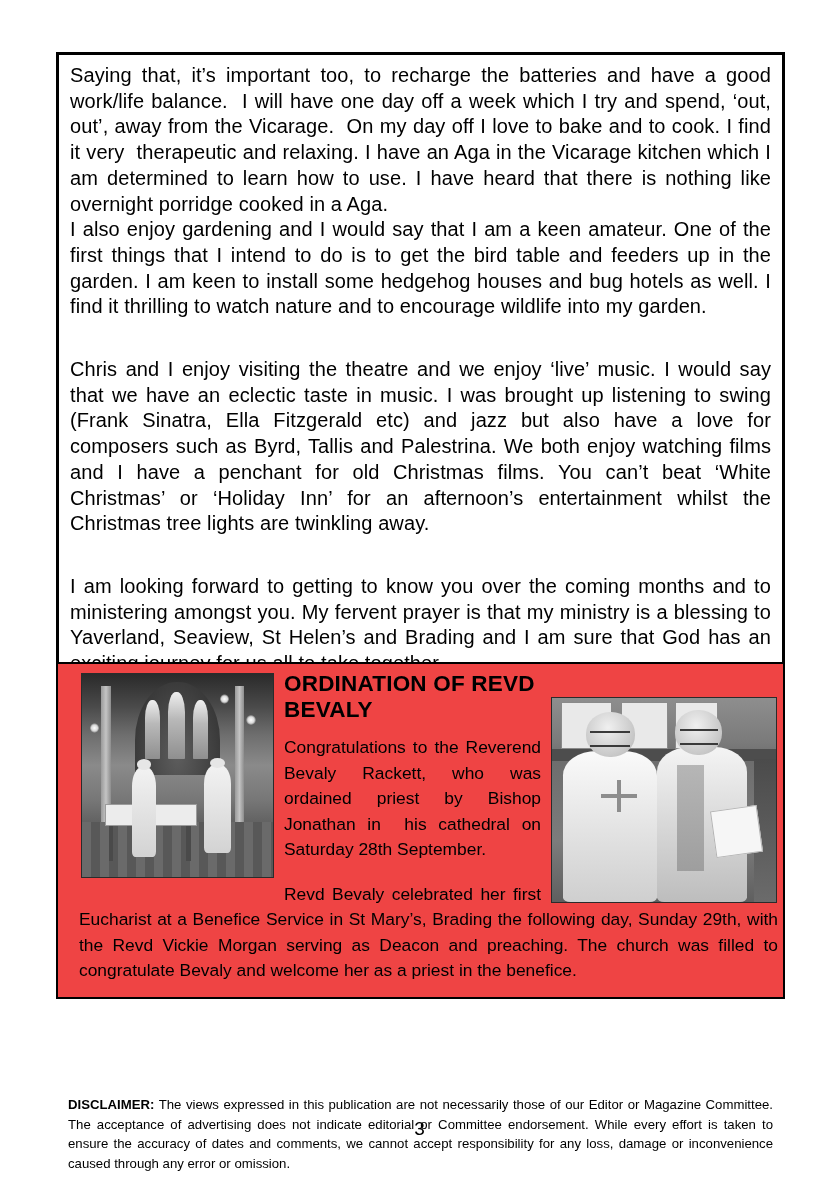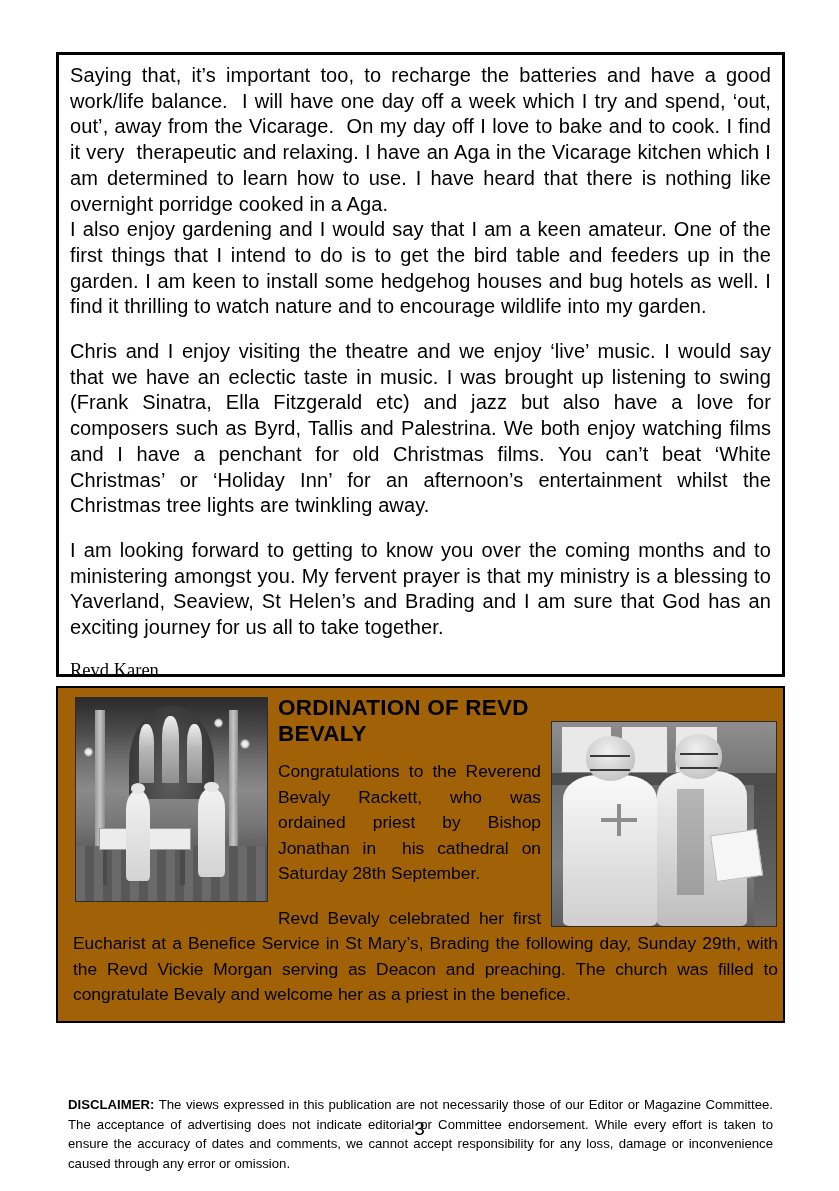--- a/index.html
+++ b/index.html
@@ -38,40 +38,40 @@
   .body-para {
     font-family: "Liberation Sans", sans-serif;
     font-size: 20px;
     line-height: 25.7px;
     text-align: justify;
     text-justify: inter-word;
     margin: 0;
     letter-spacing: 0.1px;
     white-space: pre-wrap;
   }
-  .para-gap { margin-top: 19px; }
+  .para-gap { margin-top: 37px; }
   .signature {
     font-family: "Liberation Serif", "DejaVu Serif", serif;
     font-size: 18.5px;
     line-height: 24px;
     margin: 17px 0 12px 0;
     text-align: left;
   }
 
   
   .ordination-box {
     position: absolute;
     left: 56px;
-    top: 686px;
+    top: 662px;
     width: 729px;
     height: 337px;
     box-sizing: border-box;
     border: 2px solid #000;
-    padding: 4px 5px 4px 15px;
-    background: #a16207;
+    padding: 4px 5px 4px 21px;
+    background: #ef4444;
     overflow: hidden;
   }
   .ord-inner {
     position: relative;
     width: 100%;
     height: 100%;
   }
 
   .photo {
     background: #c9c9c9;

